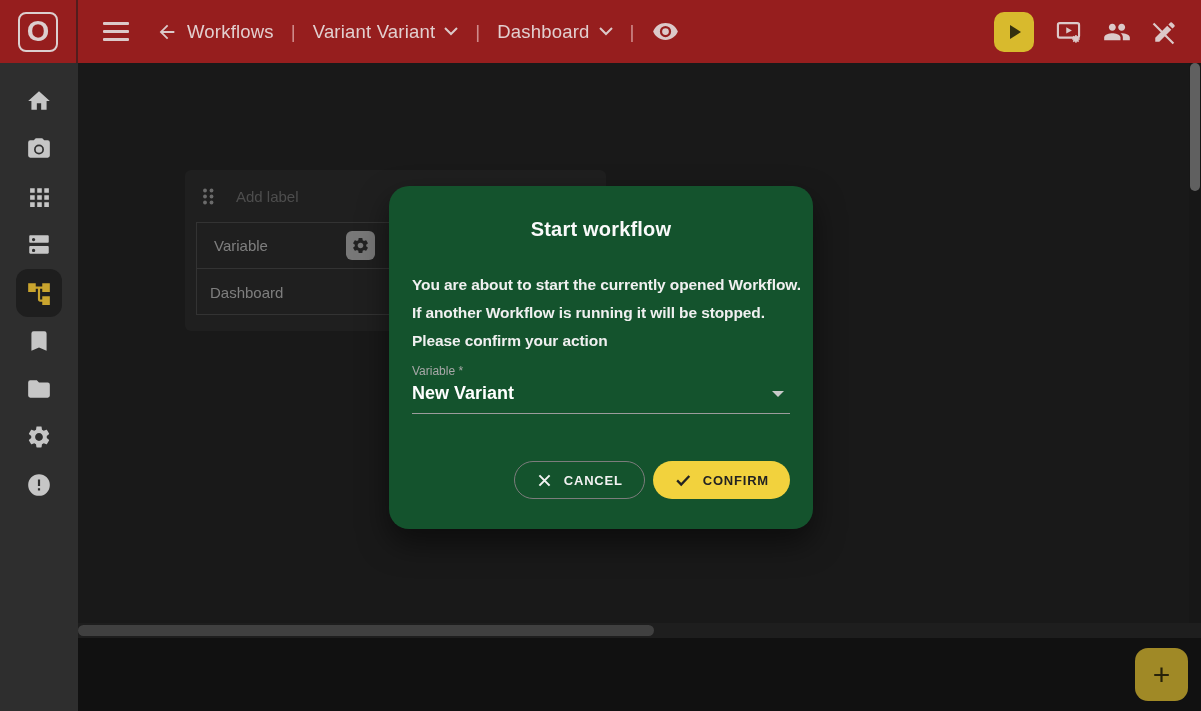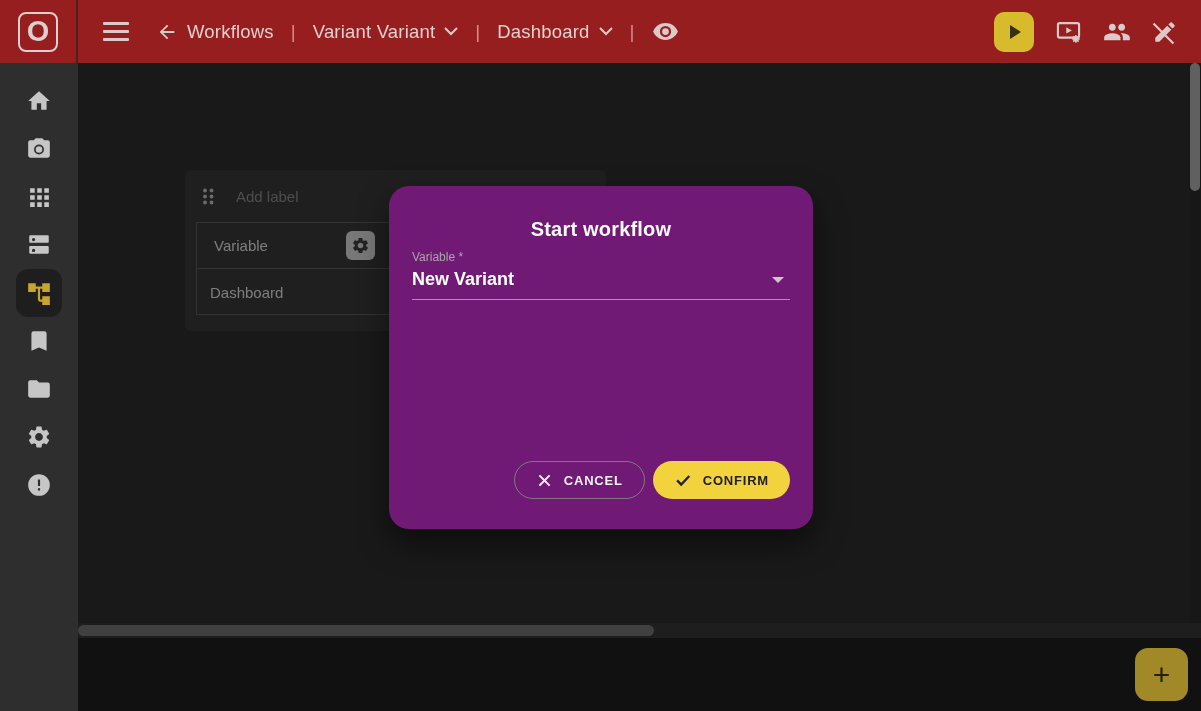--- a/index.html
+++ b/index.html
@@ -68,21 +68,21 @@
                    background: #8A8A8A; border-radius: 5px; cursor: pointer; }
   .scroll-corner { position: absolute; right: 0; top: 560px; width: 12px; height: 15px; background: #D8D8D8; }
   .fab { position: absolute; right: 13px; bottom: 10px; width: 53px; height: 53px; border-radius: 13px;
          background: #E5C437; color: #38320F; display: flex; align-items: center; justify-content: center;
          font-size: 30px; font-weight: 400; cursor: pointer; line-height: 1; }
 
   
   .backdrop { position: absolute; left: 0; top: 0; width: 1123px; height: 648px;
               background: rgba(0,0,0,0.30); z-index: 5; }
   .dialog { position: absolute; left: 311px; top: 123px; width: 424px; height: 343px;
-            background: #701a75; border-radius: 20px; z-index: 10;
+            background: #14532d; border-radius: 20px; z-index: 10;
             box-shadow: 0 14px 30px rgba(0,0,0,0.5); }
   .dlg-title { margin-top: 32px; text-align: center; color: #FAFAFA; font-size: 20px;
                font-weight: 600; letter-spacing: 0.2px; }
   .dlg-body { margin-top: 30px; padding: 0 23px; }
   .body-line { color: #F0F0F0; font-size: 15.5px; font-weight: 600; line-height: 28px;
                white-space: nowrap; letter-spacing: -0.1px; }
   .variant-label { margin-top: 9px; padding: 0 23px; color: #A8A8A8; font-size: 12px; }
   .select-row { margin-top: 5px; padding: 0 23px; display: flex; align-items: center;
                 justify-content: space-between; cursor: pointer; }
   .select-value { color: #FFFFFF; font-size: 18px; font-weight: 600; }
@@ -280,20 +280,25 @@
     <div class="bottom-bar">
       <div class="fab">
         <span>+</span>
       </div>
     </div>
 
     <div class="backdrop"></div>
 
     <div class="dialog">
       <div class="dlg-title">Start workflow</div>
+      <div class="dlg-body">
+        <div class="body-line">You are about to start the currently opened Workflow.</div>
+        <div class="body-line">If another Workflow is running it will be stopped.</div>
+        <div class="body-line">Please confirm your action</div>
+      </div>
       <div class="variant-label">Variable *</div>
       <div class="select-row">
         <span class="select-value">New Variant</span>
         <span class="select-arrow"></span>
       </div>
       <div class="select-underline"></div>
       <div class="dlg-actions">
         <button class="btn btn-cancel">
           <svg width="17" height="17" viewBox="0 0 20 20" fill="none" stroke="currentColor" stroke-width="2.4">
               <path d="M4 4l12 12M16 4L4 16"></path>

